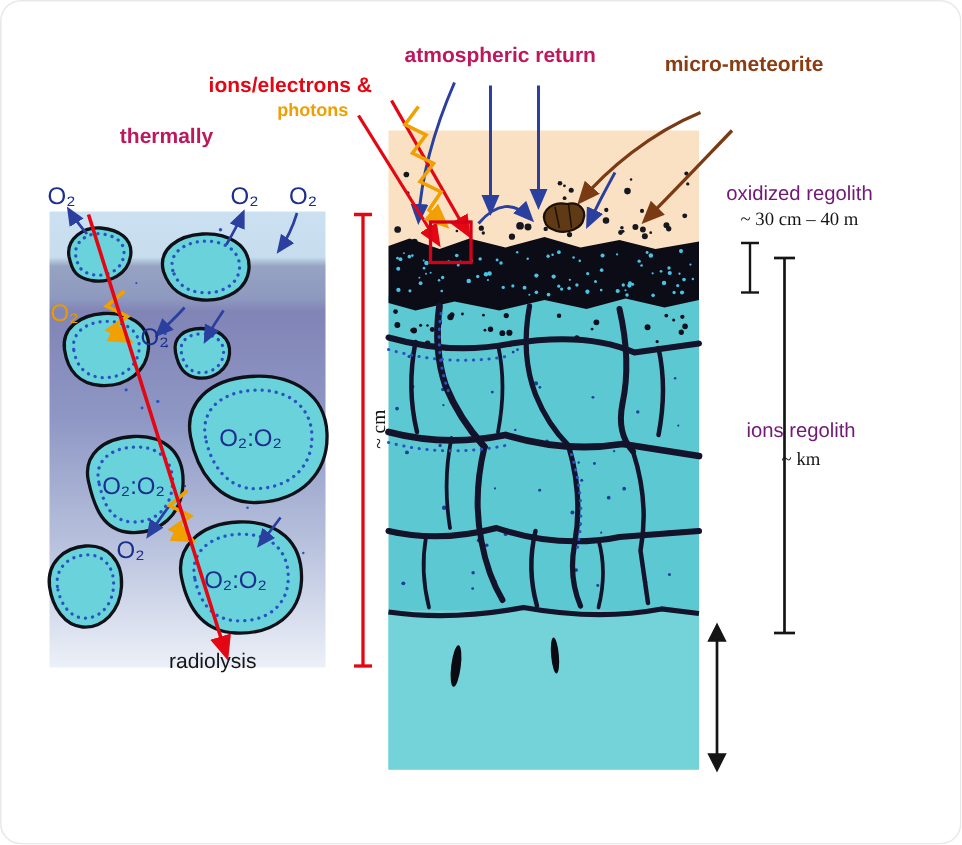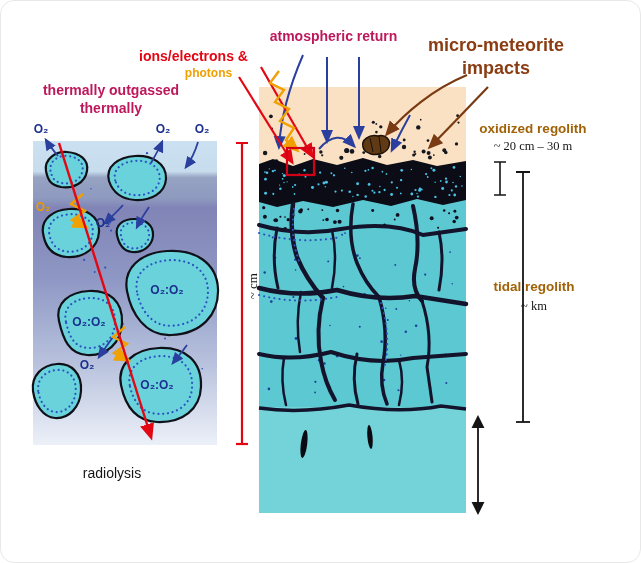--- a/index.html
+++ b/index.html
@@ -5,25 +5,25 @@
   * { margin:0; padding:0; box-sizing:border-box; }
   html,body { background:#ffffff; }
   body { font-family:"Liberation Sans", sans-serif; }
   #frame { position:relative; width:641px; height:563px; background:#ffffff;
            border-radius:14px; border:1px solid #e8e8e8; overflow:hidden; }
   #art { position:absolute; left:0; top:0; }
   .lbl { position:absolute; text-align:center; line-height:1.25; white-space:nowrap; }
   .navy   { color:#be185d; font-weight:700; font-size:14px; }
   .redtx  { color:#e30613; font-weight:700; font-size:14px; }
   .orangetx { color:#ef9f00; font-weight:700; font-size:12px; }
-  .browntx  { color:#8a3c12; font-weight:700; font-size:18px; }
-  .blacktx  { color:#a16207; font-weight:700; font-size:13.5px; }
+  .browntx  { color:#8a3c12; font-weight:700; font-size:14px; }
+  .blacktx  { color:#701a75; font-weight:400; font-size:13.5px; }
   .serif  { font-family:"Liberation Serif", serif; font-weight:400; font-size:12.5px; color:#151515; }
   .plain  { color:#151515; font-weight:400; font-size:14px; }
-  .mol    { color:#1b2f8f; font-weight:700; font-size:12px; }
+  .mol    { color:#1b2f8f; font-weight:400; font-size:16px; }
   .mol.or { color:#e89a00; }
   .rot    { transform:rotate(-90deg); }
   .blob { fill:#6ad2da; stroke:#101018; stroke-width:2.2; }
   .blob-inner { fill:none; stroke:#2a52c0; stroke-width:2.8;
                 stroke-dasharray:0.1 6; stroke-linecap:round; }
   .dotacc { fill:none; stroke:#2a52c0; stroke-width:2; stroke-dasharray:0.2 5; stroke-linecap:round; }
 </style>
 </head>
 <body>
 
@@ -409,21 +409,20 @@
     <line x1="515" y1="421" x2="529" y2="421"></line>
   </g>
   <g stroke="#151515" stroke-width="1.8" fill="#151515">
     <line x1="477" y1="424" x2="477" y2="504"></line>
     <path d="M477,416 L472,426 L482,426 Z"></path>
     <path d="M477,512 L472,502 L482,502 Z"></path>
   </g>
 </svg>
 
   <div class="lbl navy" style="left:26px; top:81px; width:168px;">
-    <div>thermally outgassed</div>
     <div>thermally</div>
   </div>
 
   <div class="lbl mol" style="left:22px; top:121px; width:36px;">O₂</div>
   <div class="lbl mol" style="left:144px; top:121px; width:36px;">O₂</div>
   <div class="lbl mol" style="left:183px; top:121px; width:36px;">O₂</div>
 
   <div class="lbl mol or" style="left:24px; top:199px; width:36px;">O₂</div>
   <div class="lbl mol" style="left:84px; top:215px; width:36px;">O₂</div>
   <div class="lbl mol" style="left:68px; top:357px; width:36px;">O₂</div>
@@ -432,27 +431,26 @@
   <div class="lbl mol" style="left:50px; top:314px; width:76px;">O₂:O₂</div>
   <div class="lbl mol" style="left:118px; top:377px; width:76px;">O₂:O₂</div>
 
   <div class="lbl redtx" style="left:125px; top:47px; width:135px;">ions/electrons &amp;</div>
   <div class="lbl orangetx" style="left:140px; top:65px; width:135px;">photons</div>
 
   <div class="lbl navy" style="left:250px; top:27px; width:165px;">atmospheric return</div>
 
   <div class="lbl browntx" style="left:420px; top:33px; width:150px;">
     <div>micro-meteorite</div>
-    <div>impacts</div>
   </div>
 
   <div class="lbl blacktx" style="left:466px; top:120px; width:132px;">oxidized regolith</div>
-  <div class="lbl serif" style="left:466px; top:138px; width:132px;">~ 20 cm – 30 m</div>
-
-  <div class="lbl blacktx" style="left:468px; top:278px; width:130px;">tidal regolith</div>
+  <div class="lbl serif" style="left:466px; top:138px; width:132px;">~ 30 cm – 40 m</div>
+
+  <div class="lbl blacktx" style="left:468px; top:278px; width:130px;">ions regolith</div>
   <div class="lbl serif" style="left:468px; top:298px; width:130px;">~ km</div>
 
 
-  <div class="lbl plain" style="left:52px; top:464px; width:118px;">radiolysis</div>
+  <div class="lbl plain" style="left:52px; top:431px; width:118px;text-align:right;">radiolysis</div>
 
   <div class="lbl serif rot" style="left:226px; top:277px; width:52px; font-size:13px;">~ cm</div>
 
 </div>
 
 </body></html>

